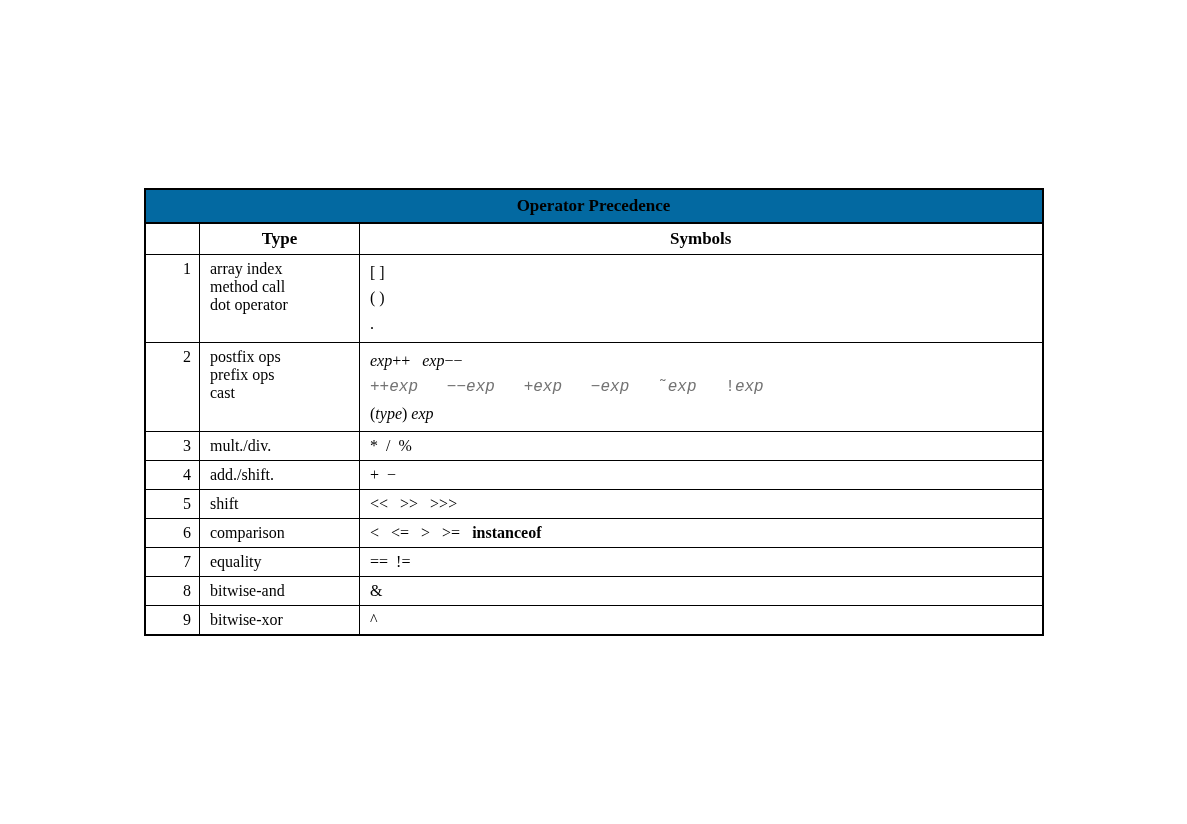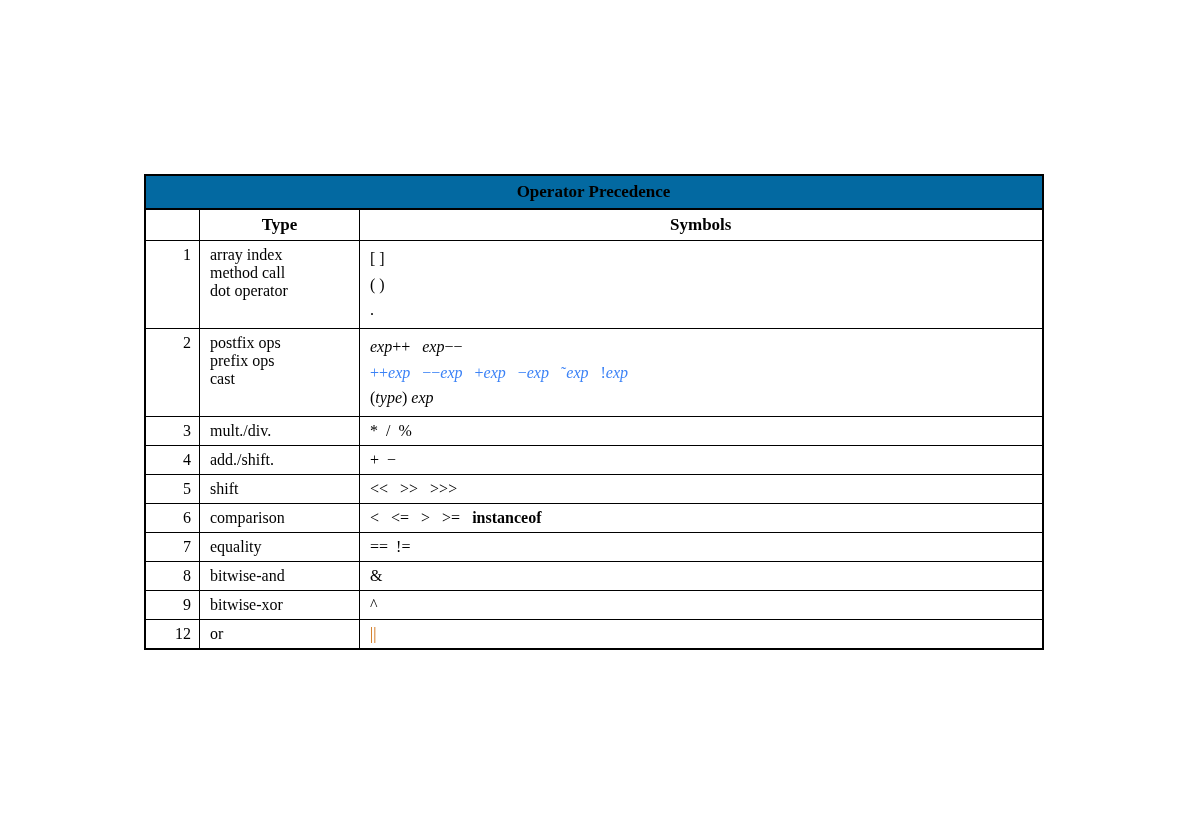--- a/index.html
+++ b/index.html
@@ -59,21 +59,21 @@
     .col-type {
       width: 160px;
       vertical-align: top;
     }
 
     .col-symbols {
       vertical-align: top;
     }
 
     .italic { font-style: italic; text-align: right; }
-    .blue { color: #3b82f6; }
+    .blue { color: #737373; font-family: Liberation Mono, monospace; }
     .orange { color: #cc6600; }
 
     .num-cell {
       text-align: right;
       vertical-align: top;
       padding-right: 8px;
     }
 
     .symbols-line {
       display: block;
@@ -164,22 +164,17 @@
       </tr>
 
       <tr>
         <td class="num-cell">9</td>
         <td class="col-type">bitwise-xor</td>
         <td class="col-symbols">^</td>
       </tr>
 
 
 
-      <tr>
-        <td class="num-cell">12</td>
-        <td class="col-type">or</td>
-        <td class="col-symbols"><span class="orange">||</span></td>
-      </tr>
 
 
     </tbody>
   </table>
 </div>
 
 </body></html>

